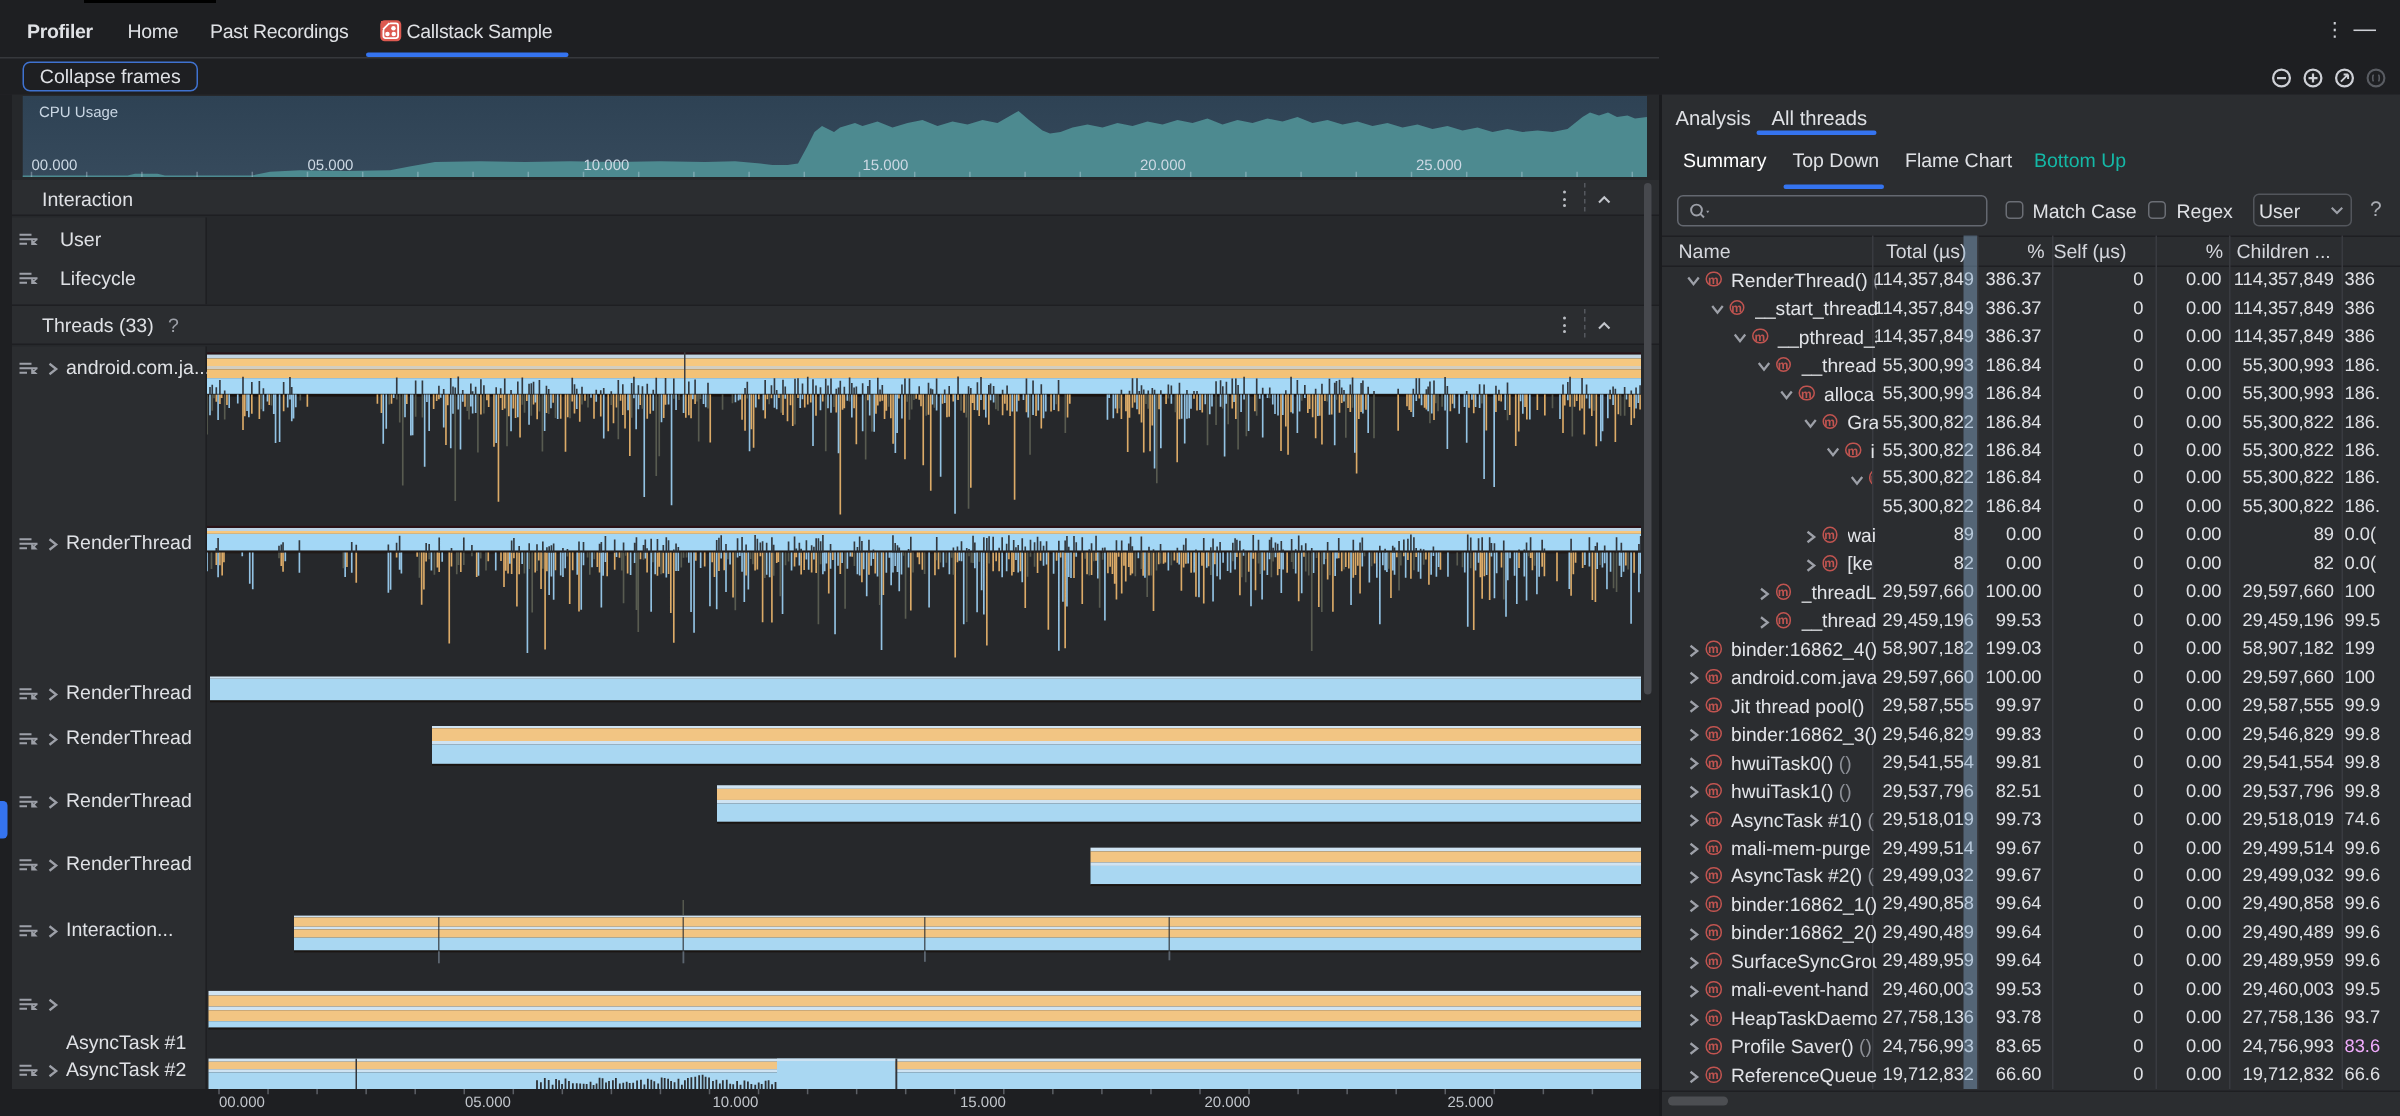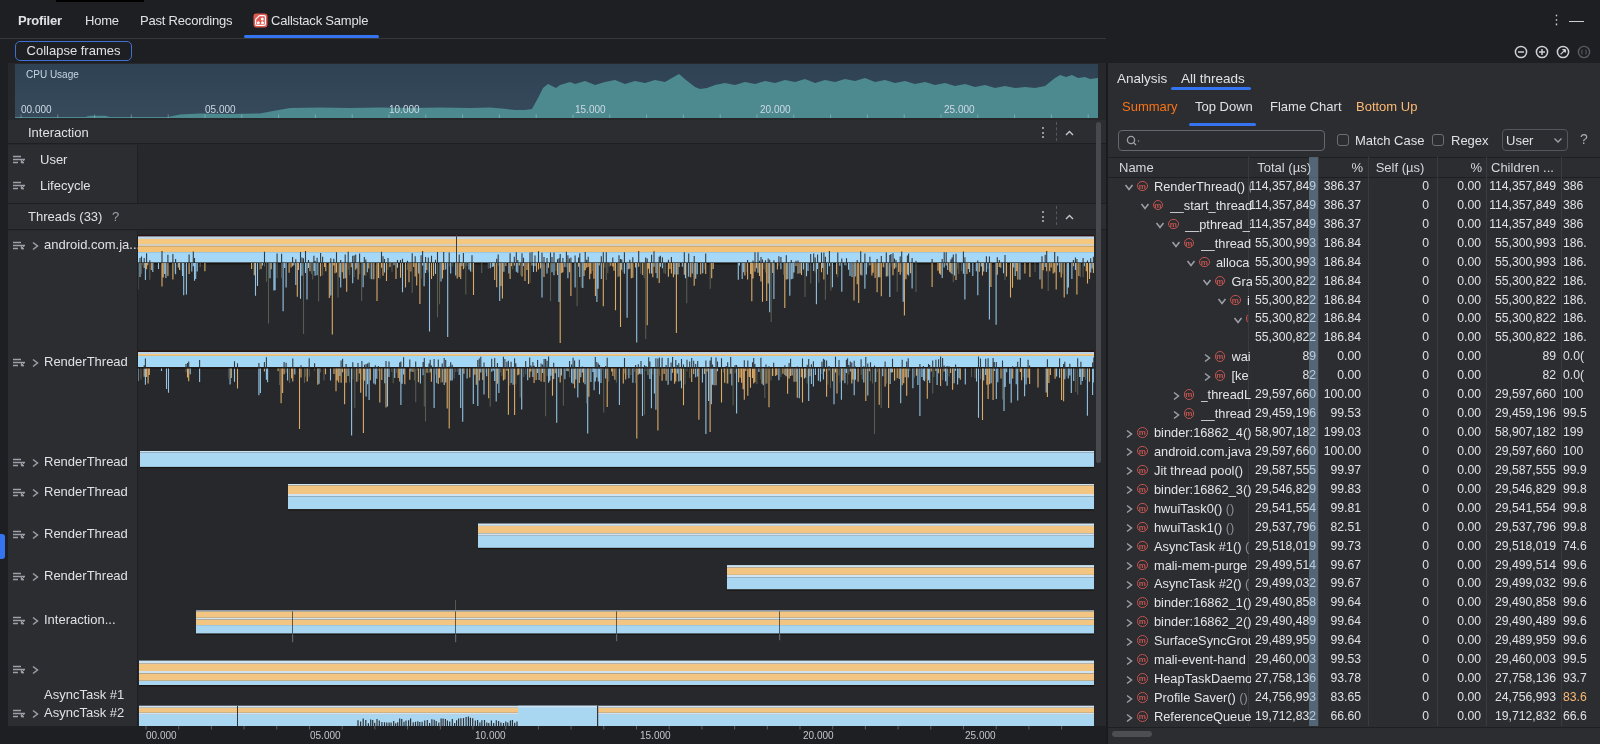--- a/index.html
+++ b/index.html
@@ -276,24 +276,24 @@
 
 <div class="abs" style="left:1106px;top:0;width:494px;height:744px;background:#2b2d30"></div>
 <div class="abs" style="left:1106px;top:0;width:494px;height:63px;background:#1e1f22"></div>
 <div class="abs" style="left:1106px;top:63px;width:2px;height:681px;background:#1a1b1e"></div>
 <div class="abs" style="left:1550px;top:12px;color:#ced0d6;font-size:13px">⋮</div>
 <div class="abs" style="left:1569px;top:11px;color:#ced0d6;font-size:15px">—</div>
 
 <div class="abs" style="left:1117px;top:71px;font-size:13.5px;color:#dfe1e5">Analysis</div>
 <div class="abs" style="left:1181px;top:71px;font-size:13.5px;color:#dfe1e5">All threads</div>
 <div class="abs" style="left:1171px;top:87px;width:80px;height:3px;border-radius:2px;background:#3574f0"></div>
-<div class="abs" style="left:1122px;top:99px;font-size:13px;color:#f97316">Summary</div>
+<div class="abs" style="left:1122px;top:99px;font-size:13px;color:#ffffff">Summary</div>
 <div class="abs" style="left:1195px;top:99px;font-size:13px;color:#dfe1e5">Top Down</div>
 <div class="abs" style="left:1270px;top:99px;font-size:13px;color:#dfe1e5">Flame Chart</div>
-<div class="abs" style="left:1356px;top:99px;font-size:13px;color:#fdba74">Bottom Up</div>
+<div class="abs" style="left:1356px;top:99px;font-size:13px;color:#14b8a6">Bottom Up</div>
 <div class="abs" style="left:1189px;top:123px;width:67px;height:3px;border-radius:2px;background:#3574f0"></div>
 
 <div class="abs" style="left:1118px;top:130px;width:207px;height:21px;border:1px solid #646870;border-radius:4px"></div>
 <svg class="abs" style="left:1126px;top:135px" width="16" height="12" viewBox="0 0 16 12">
     <circle cx="5" cy="5" r="3.6" stroke="#9da0a8" stroke-width="1.3" fill="none"></circle>
     <path d="M7.6 7.6L10 10" stroke="#9da0a8" stroke-width="1.3"></path>
     <path d="M11.5 5.5l2 0l-1 1.6z" fill="#9da0a8"></path>
   </svg>
 <div class="abs" style="left:1337px;top:134px;width:12px;height:12px;border:1.5px solid #6b6e75;border-radius:3px"></div>
 <div class="abs" style="left:1355px;top:133px;font-size:13px;color:#dfe1e5">Match Case</div>
@@ -303,21 +303,21 @@
 <div class="abs" style="left:1506px;top:133px;font-size:13px;color:#dfe1e5">User</div>
 <svg class="abs" style="left:1553px;top:137px" width="10" height="7" viewBox="0 0 10 7">
     <path d="M1.5 1.5L5 5L8.5 1.5" stroke="#9da0a8" stroke-width="1.4" fill="none"></path>
   </svg>
 <div class="abs" style="left:1580px;top:131px;font-size:14px;color:#a8abb2">?</div>
 
 <div class="abs" style="left:1108px;top:157px;width:492px;height:21px;background:#2b2d30;border-top:1px solid #1e1f22;border-bottom:1px solid #1e1f22"></div>
 <div class="abs hdr" style="left:1119px;top:160px">Name</div>
 <div class="abs hdr" style="left:1240px;top:160px;width:71px;text-align:right">Total (µs)</div>
 <div class="abs hdr" style="left:1318px;top:160px;width:45px;text-align:right">%</div>
-<div class="abs hdr" style="left:1369px;top:160px;width:62px;text-align:center">Self (µs)</div>
+<div class="abs hdr" style="left:1369px;top:160px;width:62px;text-align:left">Self (µs)</div>
 <div class="abs hdr" style="left:1438px;top:160px;width:44px;text-align:right">%</div>
 <div class="abs hdr" style="left:1491px;top:160px">Children ...</div>
 
 <div class="abs" style="left:1248px;top:157px;width:1px;height:569px;background:#393b40"></div>
 <div class="abs" style="left:1318px;top:157px;width:1px;height:569px;background:#393b40"></div>
 <div class="abs" style="left:1368px;top:157px;width:1px;height:569px;background:#393b40"></div>
 <div class="abs" style="left:1437px;top:157px;width:1px;height:569px;background:#393b40"></div>
 <div class="abs" style="left:1486px;top:157px;width:1px;height:569px;background:#393b40"></div>
 <div class="abs" style="left:1561px;top:157px;width:1px;height:569px;background:#393b40"></div>
 
@@ -617,21 +617,21 @@
 <svg class="abs" style="left:1125.0px;top:693.575px" width="8" height="10" viewBox="0 0 8 10">
     <path d="M2 1.5L6.5 5L2 8.5" stroke="#9da0a8" stroke-width="1.5" fill="none"></path>
   </svg>
 <span class="abs" style="left:1137.0px;top:692.075px;width:10.5px;height:10.5px;border-radius:50%;border:1.2px solid #c15450;color:#c15450;font-size:8px;font-weight:700;line-height:9.5px;text-align:center">m</span>
 <span class="abs nm" style="left:1154.0px;top:690px;width:97px">Profile Saver()<span class="gr"> ()</span></span>
 <span class="abs num" style="left:1240px;top:690px;width:76px">24,756,993</span>
 <span class="abs num" style="left:1318px;top:690px;width:43px">83.65</span>
 <span class="abs num" style="left:1369px;top:690px;width:60px">0</span>
 <span class="abs num" style="left:1438px;top:690px;width:43px">0.00</span>
 <span class="abs num" style="left:1487px;top:690px;width:69px">24,756,993</span>
-<span class="abs" style="left:1563px;top:690px;width:38px;font-size:12.2px;color:#fdba74">83.6</span>
+<span class="abs" style="left:1563px;top:690px;width:38px;font-size:12.2px;color:#f0abfc">83.6</span>
 <svg class="abs" style="left:1125.0px;top:712.505px" width="8" height="10" viewBox="0 0 8 10">
     <path d="M2 1.5L6.5 5L2 8.5" stroke="#9da0a8" stroke-width="1.5" fill="none"></path>
   </svg>
 <span class="abs" style="left:1137.0px;top:711.005px;width:10.5px;height:10.5px;border-radius:50%;border:1.2px solid #c15450;color:#c15450;font-size:8px;font-weight:700;line-height:9.5px;text-align:center">m</span>
 <span class="abs nm" style="left:1154.0px;top:709px;width:97px">ReferenceQueue<span class="gr"></span></span>
 <span class="abs num" style="left:1240px;top:709px;width:76px">19,712,832</span>
 <span class="abs num" style="left:1318px;top:709px;width:43px">66.60</span>
 <span class="abs num" style="left:1369px;top:709px;width:60px">0</span>
 <span class="abs num" style="left:1438px;top:709px;width:43px">0.00</span>
 <span class="abs num" style="left:1487px;top:709px;width:69px">19,712,832</span>

